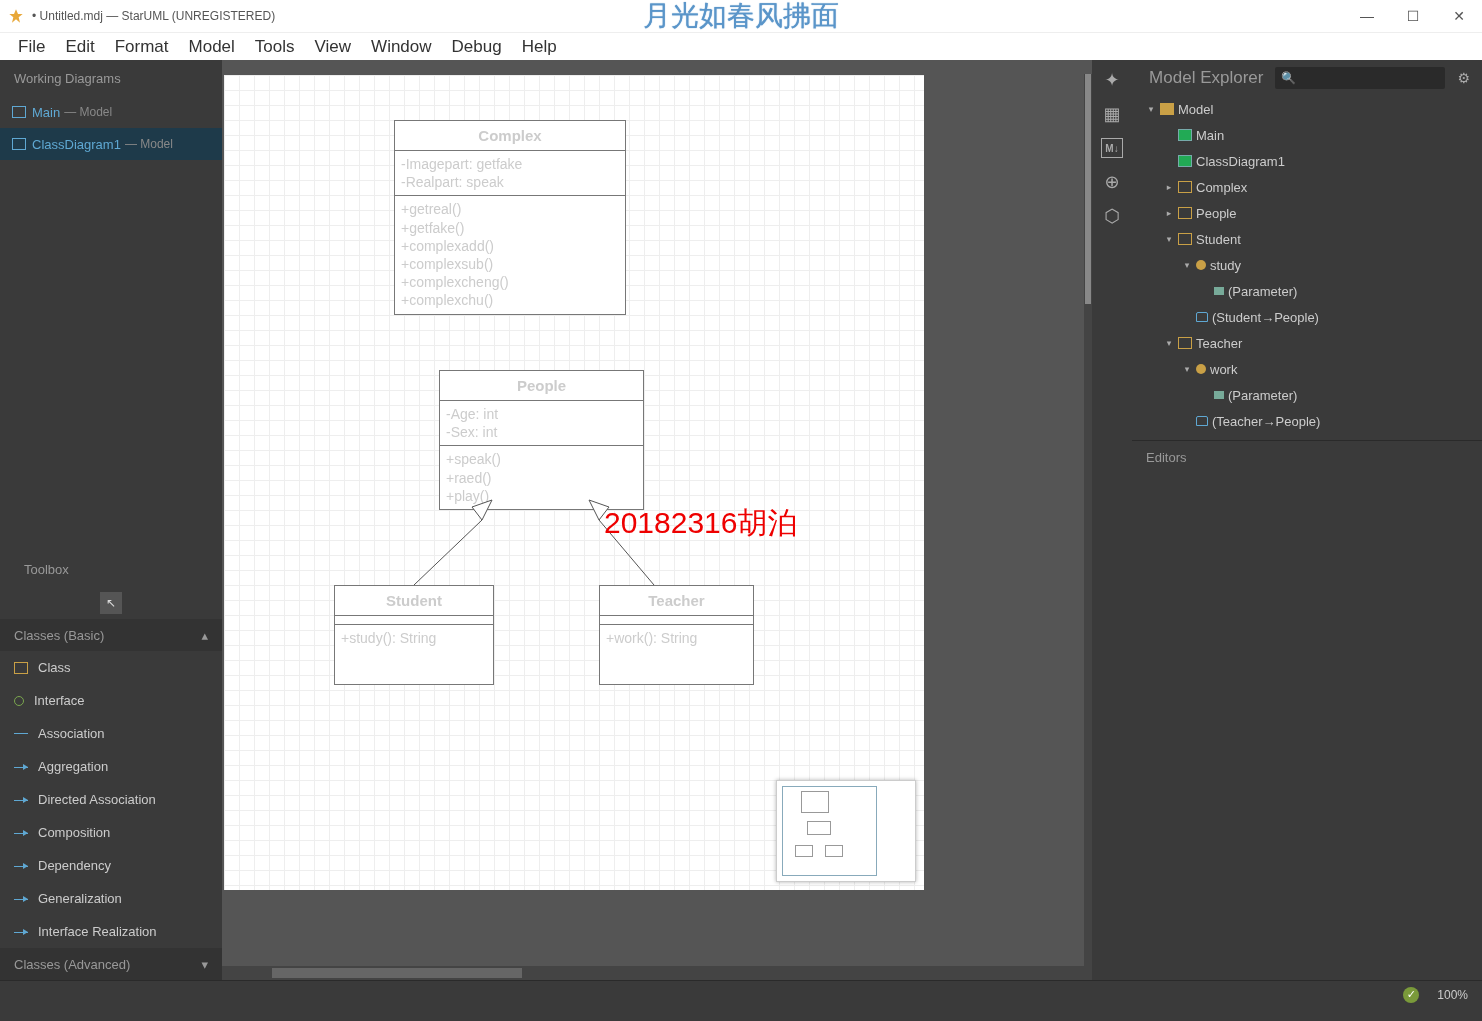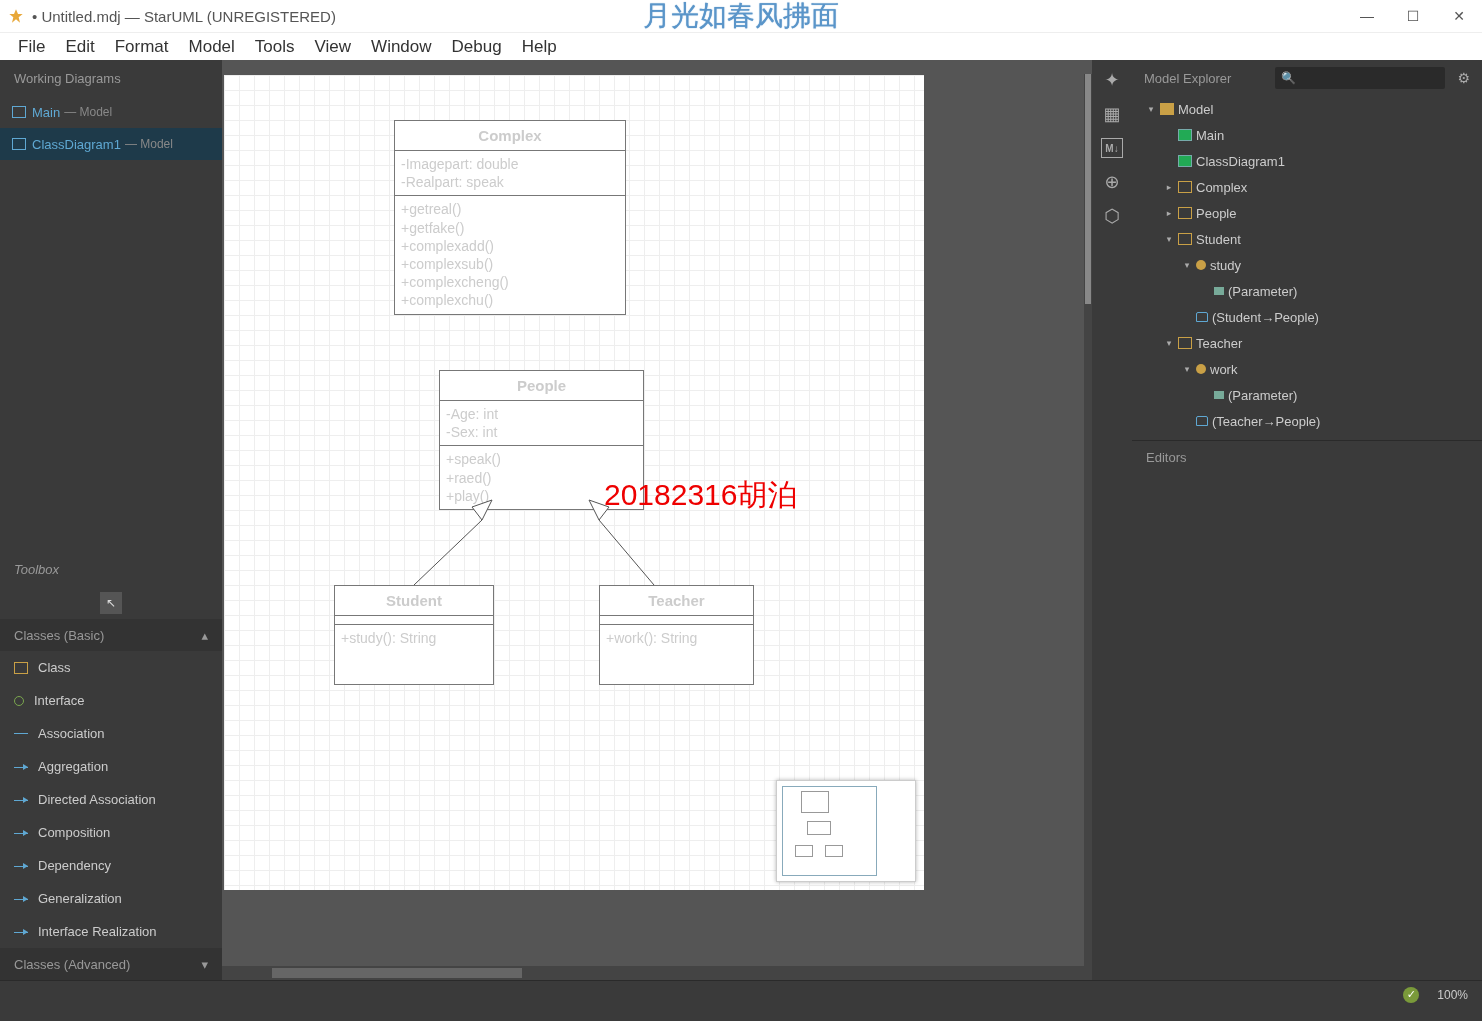--- a/index.html
+++ b/index.html
@@ -1,59 +1,59 @@
 <!DOCTYPE html>
 <html><head>
 <meta charset="utf-8">
 <style>
 * { box-sizing: border-box; margin: 0; padding: 0; font-family: "Segoe UI", Arial, sans-serif; }
 html, body { width: 1482px; height: 1021px; overflow: hidden; background: #3a3a3a; color: #ccc; }
 .titlebar { height: 32px; background: #fff; display: flex; align-items: center; padding: 0 8px; position: relative; }
 .titlebar .logo { width: 16px; height: 16px; margin-right: 8px; }
-.titlebar .title-text { font-size: 15px; color: #555; }
+.titlebar .title-text { font-size: 12px; color: #555; }
 .titlebar .watermark { position: absolute; left: 50%; transform: translateX(-50%); font-size: 28px; color: #5a95c9; font-weight: 500; font-family: "Microsoft YaHei", sans-serif; text-shadow: 0 0 1px #5a95c9; }
 .winbtns { position: absolute; right: 0; top: 0; display: flex; }
 .winbtn { width: 46px; height: 32px; display: flex; align-items: center; justify-content: center; color: #555; font-size: 14px; }
 .menubar { height: 28px; background: #fff; display: flex; align-items: center; padding: 0 8px; border-top: 1px solid #eee; }
 .menubar .menuitem { padding: 4px 10px; font-size: 17px; color: #333; }
 .maingrid { display: grid; grid-template-columns: 222px 1fr 40px 350px; height: 920px; background: #8b5cf6; }
 .leftcol { background: #3a3a3a; display: flex; flex-direction: column; }
 .panel-header { height: 36px; display: flex; align-items: center; padding: 0 14px; font-size: 13px; color: #999; background: #3a3a3a; }
 .diaglist .diag-item { height: 32px; display: flex; align-items: center; padding: 0 14px 0 32px; font-size: 13px; color: #5fa8d3; position: relative; }
 .diag-item.selected { background: #1e3a4a; }
 .diag-item .dicon { position: absolute; left: 12px; width: 14px; height: 12px; border: 1px solid #5fa8d3; }
 .diag-item .sub { color: #888; margin-left: 4px; font-size: 12px; }
 .leftspacer { flex: 1; }
-.toolbox-hdr { height: 36px; display: flex; align-items: center; padding: 0 14px; font-size: 13px; color: #999; font-style: italic; }
+.toolbox-hdr { height: 36px; display: flex; align-items: center; padding: 0 24px; font-size: 13px; color: #999; }
 .cursor-row { height: 32px; display: flex; align-items: center; padding-left: 100px; }
 .cursor-box { width: 22px; height: 22px; background: #555; display: flex; align-items: center; justify-content: center; color: #ddd; font-size: 12px; }
 .section-hdr { height: 32px; display: flex; align-items: center; justify-content: space-between; padding: 0 14px; font-size: 13px; color: #999; background: #333; }
 .tool-item { height: 33px; display: flex; align-items: center; padding: 0 14px; font-size: 13px; color: #ccc; gap: 10px; }
 .tool-icon { width: 14px; height: 12px; display: inline-block; border: 1px solid #c9a046; }
 .tool-icon.intf { border-radius: 50%; width: 10px; height: 10px; border-color: #7aa64e; background: none; }
 .tool-icon.line { border: none; border-bottom: 1px solid #5fa8d3; width: 14px; height: 1px; }
 .tool-icon.arr { border: none; width: 14px; height: 10px; position: relative; }
 .tool-icon.arr::after { content:""; position:absolute; left:0; right:0; top:50%; border-top:1px solid #5fa8d3; }
 .tool-icon.arr::before { content:""; position:absolute; right:0; top:2px; width:0; height:0; border-left:5px solid #5fa8d3; border-top:3px solid transparent; border-bottom:3px solid transparent; }
 .canvas-area { background: #555; position: relative; overflow: hidden; }
 .paper { position: absolute; left: 2px; top: 15px; width: 700px; height: 815px; background: #fff; background-image: linear-gradient(#eee 1px, transparent 1px), linear-gradient(90deg, #eee 1px, transparent 1px); background-size: 15px 15px; }
 .umlbox { position:absolute; border:1px solid #777; background:#fff; }
 .umlbox .name { text-align:center; font-weight:bold; font-size:15px; padding:6px 0; border-bottom:1px solid #777; }
 .umlbox .sect { border-bottom:1px solid #777; padding:4px 6px; font-size:14px; line-height:1.3; }
 .umlbox .sect:last-child { border-bottom:none; }
-.redtext { position:absolute; left:380px; top:400px; font-size:30px; color:#e00; font-family: "Microsoft YaHei", SimHei, sans-serif; font-weight:500; }
+.redtext { position:absolute; left:380px; top:428px; font-size:30px; color:#e00; font-family: "Microsoft YaHei", SimHei, sans-serif; font-weight:500; }
 svg.lines { position:absolute; left:0; top:0; pointer-events:none; }
 .minimap { position:absolute; right:8px; bottom:8px; width:140px; height:102px; background:#fff; border:1px solid #ccc; box-shadow:0 0 4px rgba(0,0,0,0.3); padding:5px; }
 .minimap-inner { width:95px; height:90px; border:1px solid #8ab; position:relative; background:#fff; }
 .mm-box { position:absolute; border:1px solid #999; background:#fff; }
 .railcol { background:#3a3a3a; display:flex; flex-direction:column; align-items:center; padding-top:10px; gap:14px; }
 .rail-icon { width:22px; height:20px; color:#aaa; font-size:18px; display:flex; align-items:center; justify-content:center; }
 .rightcol { background:#3a3a3a; display:flex; flex-direction:column; }
 .right-hdr { height:36px; display:flex; align-items:center; padding:0 12px; gap:12px; }
-.right-hdr .lbl { font-size:13px; color:#999; flex:1; }
+.right-hdr .lbl { font-size:17px; color:#999; flex:1;text-align:right; }
 .searchbox { width:170px; height:22px; background:#2a2a2a; border-radius:2px; display:flex; align-items:center; padding:0 6px; color:#888; font-size:12px; }
 .gear { color:#aaa; font-size:14px; }
 .tree { font-size:13px; color:#ccc; }
 .trow { height:26px; display:flex; align-items:center; padding-left: calc(14px + var(--ind) * 18px); gap:4px; }
 .twist { width:10px; text-align:center; color:#aaa; font-size:9px; }
 .ticon { width:14px; height:12px; display:inline-block; }
 .ticon.folder { background:#c9a046; }
 .ticon.diag { border:1px solid #7aa; background:#2a5; }
 .ticon.cls { border:1px solid #c9a046; }
 .ticon.op { width:10px; height:10px; border-radius:50%; background:#c9a046; }
@@ -164,21 +164,21 @@
         <span>▾</span>
       </div>
   </div>
 
   <div class="canvas-area">
     <div class="paper">
 
       <div class="umlbox" style="left:170px; top:45px; width:232px;">
         <div class="name">Complex</div>
         <div class="sect" id="complex-attrs">
-            <div>-Imagepart: double</div>
+            <div>-Imagepart: getfake</div>
             <div>-Realpart: speak</div>
           </div>
         <div class="sect" id="complex-ops">
             <div>+getreal()</div>
             <div>+getfake()</div>
             <div>+complexadd()</div>
             <div>+complexsub()</div>
             <div>+complexcheng()</div>
             <div>+complexchu()</div>
           </div>

